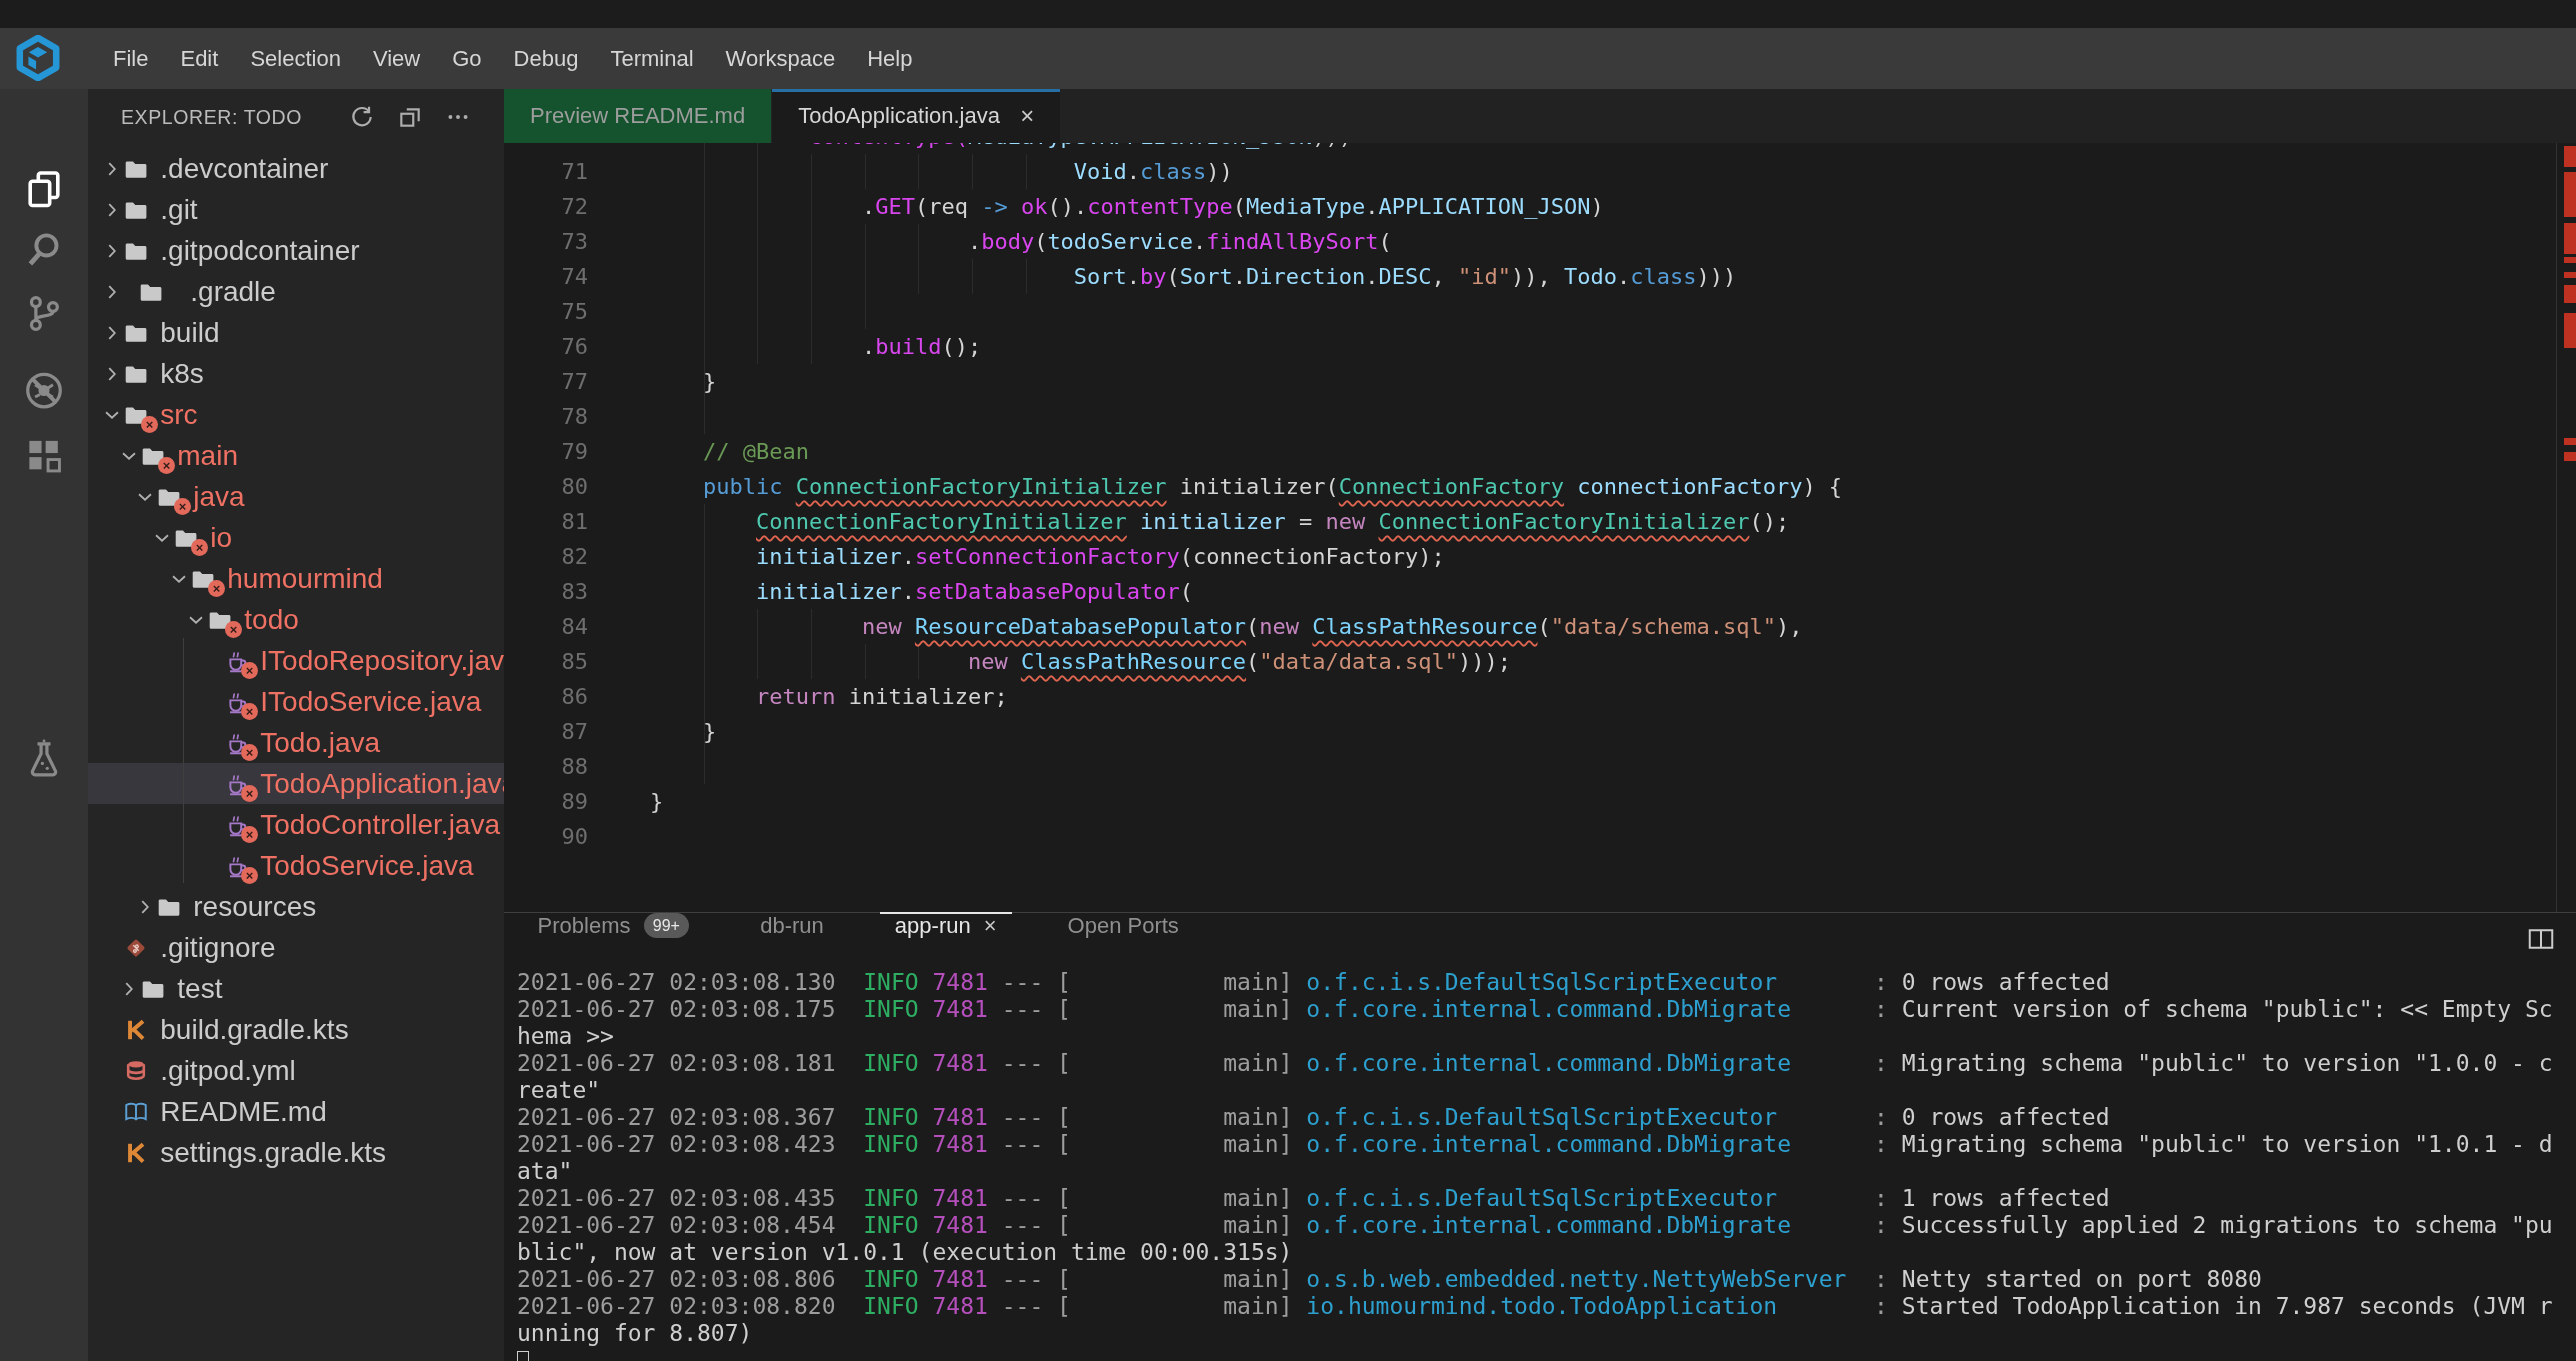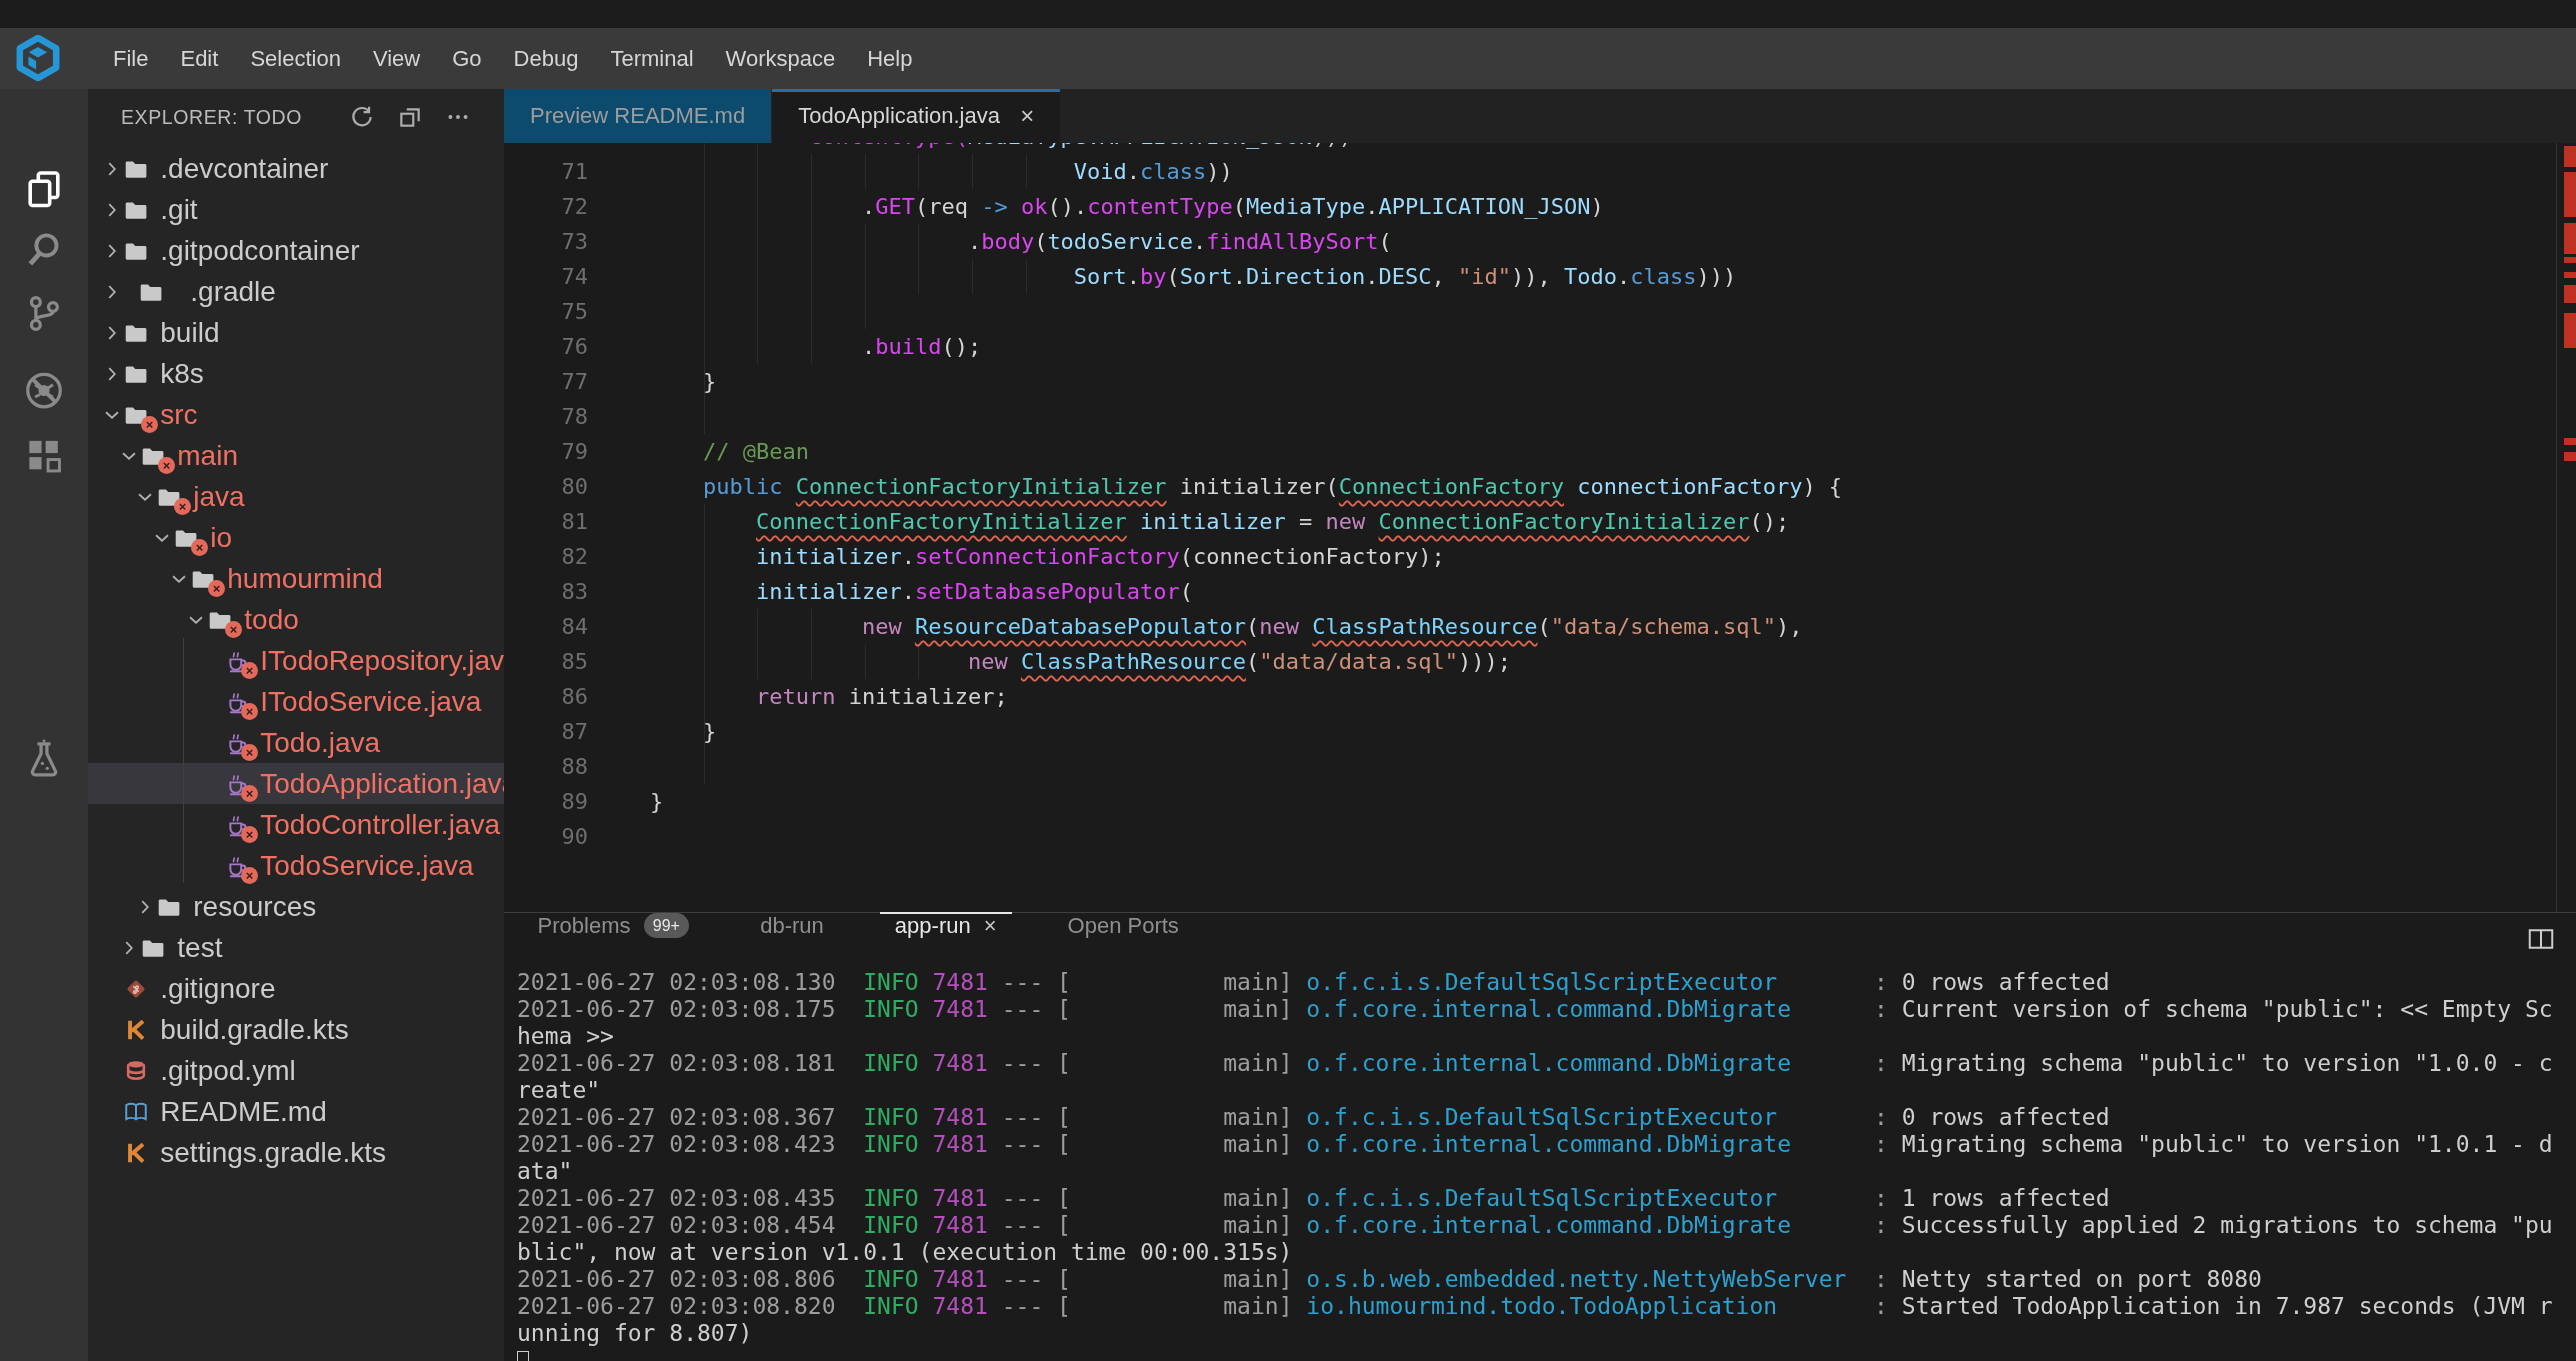--- a/index.html
+++ b/index.html
@@ -33,21 +33,21 @@
   .tree-row.error .tree-label { color:#ee7163; }
   .err-badge { position:absolute; right:-7.4px; bottom:-5.6px; width:17.6px; height:17.6px; border-radius:50%;
                background:#e3695b; color:#331d19; font-size:13px; font-weight:bold;
                display:flex; align-items:center; justify-content:center; line-height:1; }
   .tree-guide { position:absolute; left:95px; width:0.9px; background:#3f3f3f; }
 
   
   #tabbar { position:absolute; left:504px; top:61px; width:2072px; height:54px; background:#222222; display:flex; }
   .tab { height:54px; display:flex; align-items:center; padding:0 26px; font-size:22px;
          position:relative; white-space:nowrap; }
-  .tab.inactive { background:#0c4a6e; color:#9d9d9d; border-right:0.9px solid #252526; }
+  .tab.inactive { background:#14532d; color:#9d9d9d; border-right:0.9px solid #252526; }
   .tab.active { background:#1b1b1b; color:#d6d6d6; }
   .tab.active::before { content:""; position:absolute; left:0; top:0; right:0; height:2.8px; background:#276ea5; }
   .tab-close { margin-left:20.4px; color:#c9c9c9; font-size:24px; }
 
   #editor { position:absolute; left:504px; top:115px; width:2072px; height:769px; background:#1b1b1b; display:flex; }
   #gutter { width:146px; flex:0 0 146px; text-align:right; padding-right:62px;
             font-family:"DejaVu Sans Mono", monospace; font-size:22px; color:#6e6e6e; }
   .gut-num { height:35px; line-height:35px; }
   .gut-partial { height:11px; overflow:hidden; }
   .gut-partial > div { margin-top:-24px; }
@@ -357,38 +357,38 @@
           <span class="chev">
             <svg viewBox="0 0 24 24" width="22" height="22">
               <polyline points="9,5.5 15,12 9,18.5" fill="none" stroke="#b0b0b0" stroke-width="2"></polyline>
             </svg>
           </span>
           <span class="tree-ico"><svg viewBox="0 0 24 24" width="26" height="26">
               <path d="M2.5 6.3 C2.5 5.6 3.1 5 3.8 5 h5.4 l2.1 2.4 h9 c.7 0 1.3.6 1.3 1.3 v9.9 c0 .7-.6 1.4-1.3 1.4 H3.8 c-.7 0-1.3-.7-1.3-1.4 z" fill="#c9c9c9"></path>
             </svg></span>
           <span class="tree-label">resources</span>
         </div>
-        <div class="tree-row" style="padding-left: 30px;">
-          <span class="chev">
-            <svg viewBox="0 0 24 24" width="22" height="22">
-              <polyline points="9,5.5 15,12 9,18.5" fill="none" stroke="#b0b0b0" stroke-width="2"></polyline>
-            </svg>
-          </span>
-          <span class="tree-ico"><svg viewBox="0 0 24 24" width="26" height="26">
-              <path d="M2.5 6.3 C2.5 5.6 3.1 5 3.8 5 h5.4 l2.1 2.4 h9 c.7 0 1.3.6 1.3 1.3 v9.9 c0 .7-.6 1.4-1.3 1.4 H3.8 c-.7 0-1.3-.7-1.3-1.4 z" fill="#c9c9c9"></path>
-            </svg></span>
-          <span class="tree-label">test</span>
-        </div>
         <div class="tree-row" style="padding-left: 13px;">
           <span class="chev"></span>
           <span class="tree-ico"><svg viewBox="0 0 24 24" width="26" height="26">
               <rect x="6" y="6" width="12" height="12" rx="1.5" transform="rotate(45 12 12)" fill="#9c4a3a"></rect>
               <path d="M9.5 9.5 l5 5 M12.8 9.3 a1.2 1.2 0 1 0 .1 0 M11 13.5 a1.2 1.2 0 1 0 .1 0" stroke="#e8c9c2" stroke-width="1.3" fill="none"></path>
             </svg></span>
           <span class="tree-label">.gitignore</span>
+        </div>
+        <div class="tree-row" style="padding-left: 30px;">
+          <span class="chev">
+            <svg viewBox="0 0 24 24" width="22" height="22">
+              <polyline points="9,5.5 15,12 9,18.5" fill="none" stroke="#b0b0b0" stroke-width="2"></polyline>
+            </svg>
+          </span>
+          <span class="tree-ico"><svg viewBox="0 0 24 24" width="26" height="26">
+              <path d="M2.5 6.3 C2.5 5.6 3.1 5 3.8 5 h5.4 l2.1 2.4 h9 c.7 0 1.3.6 1.3 1.3 v9.9 c0 .7-.6 1.4-1.3 1.4 H3.8 c-.7 0-1.3-.7-1.3-1.4 z" fill="#c9c9c9"></path>
+            </svg></span>
+          <span class="tree-label">test</span>
         </div>
         <div class="tree-row" style="padding-left: 13px;">
           <span class="chev"></span>
           <span class="tree-ico"><svg viewBox="0 0 24 24" width="26" height="26">
               <path d="M6.5 3.5 V20.5" stroke="#de8837" stroke-width="3.6"></path>
               <path d="M18.5 4 L8 13 M9.8 11.4 L18.5 20" stroke="#de8837" stroke-width="3.6"></path>
             </svg></span>
           <span class="tree-label">build.gradle.kts</span>
         </div>
         <div class="tree-row" style="padding-left: 13px;">

